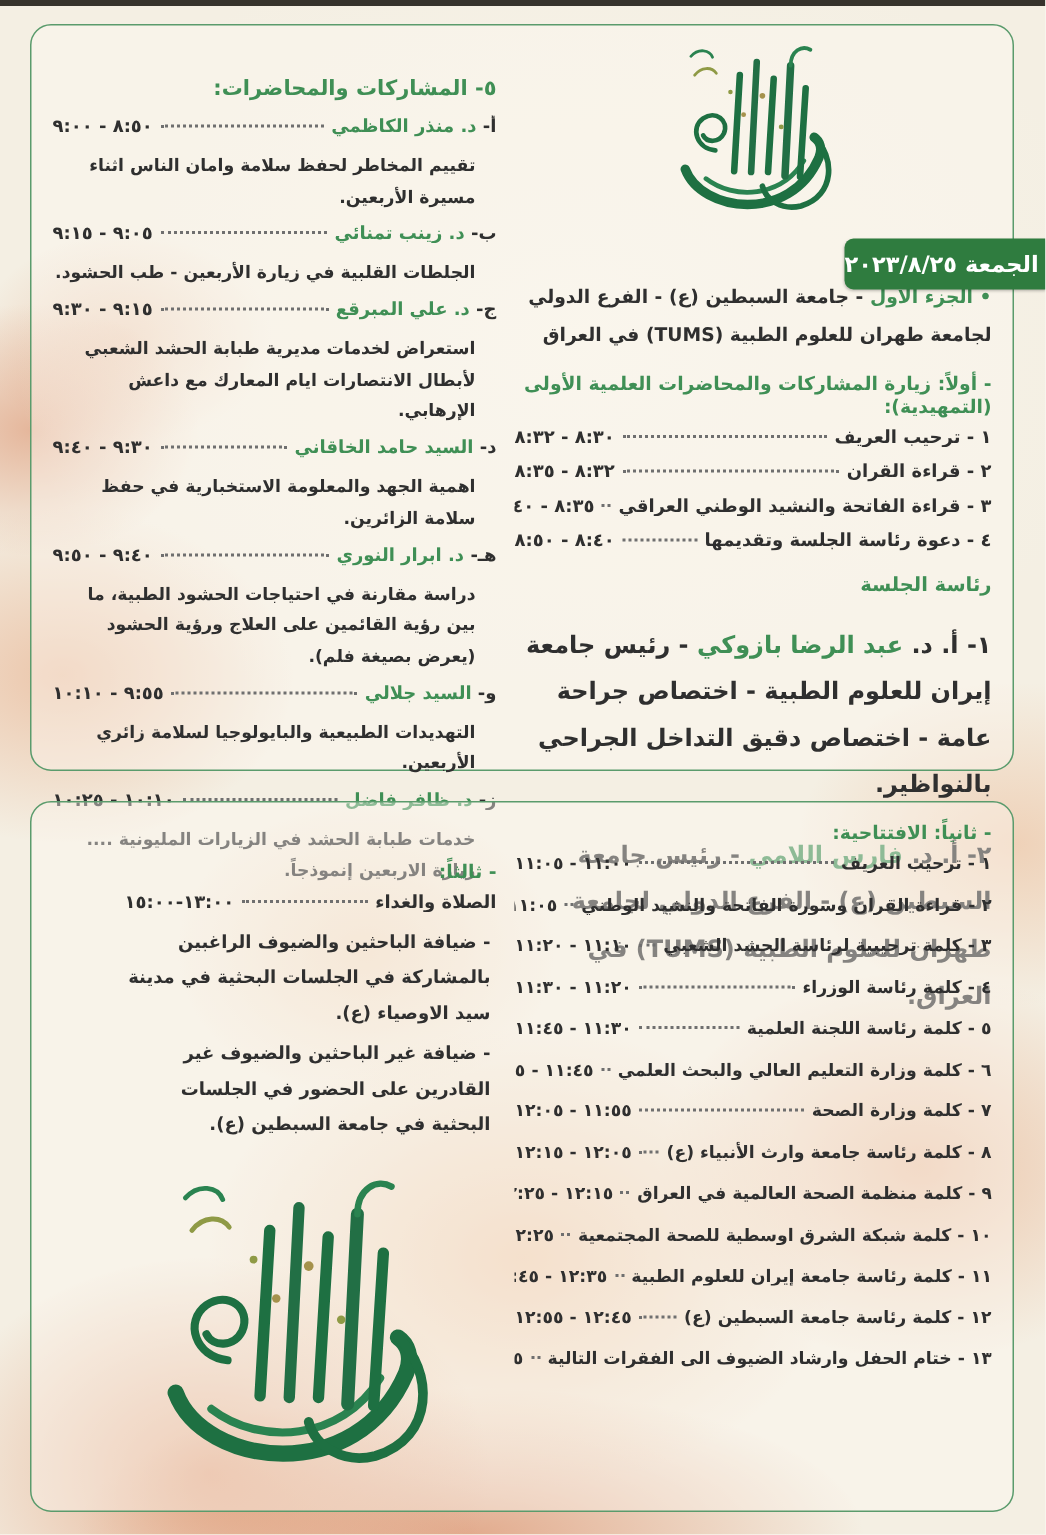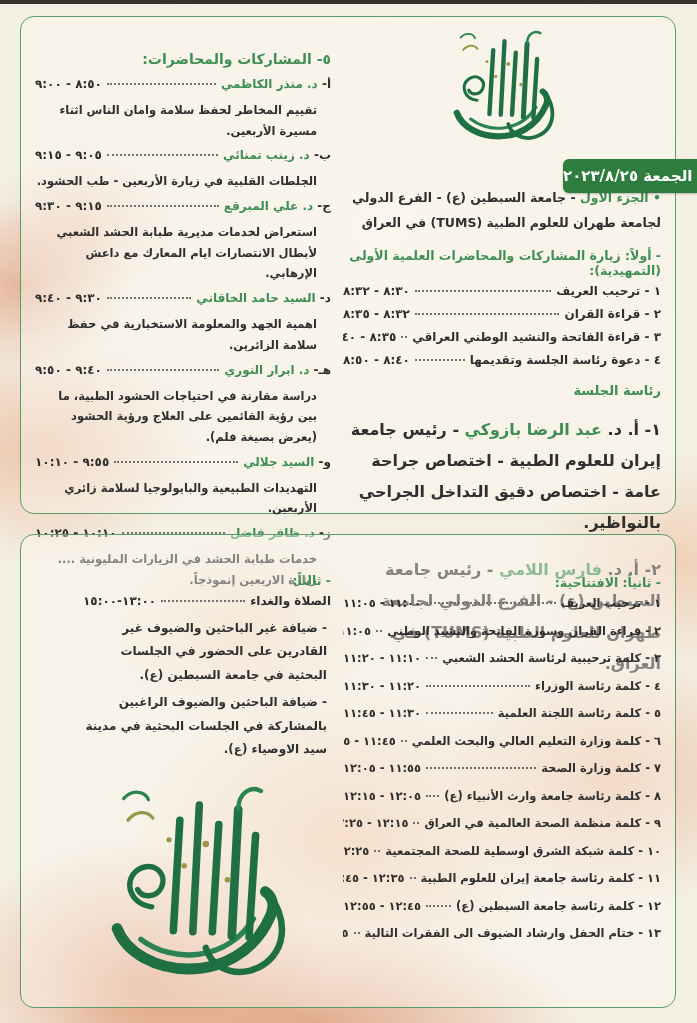--- a/index.html
+++ b/index.html
@@ -197,21 +197,21 @@
               <div class="desc">خدمات طبابة الحشد في الزيارات المليونية .... زيارة الاربعين إنموذجاً.</div>
             </div>
           </div>
       </div>
     </div>
   </div>
 
   <div class="panel panel2">
     <div class="cols">
       <div class="col col-r">
-        <div class="sec-title" style="margin-top:32px">- ثانياً: الافتتاحية:</div>
+        <div class="sec-title" style="margin-top:4px">- ثانياً: الافتتاحية:</div>
         <div class="p2-rows">
 
             <div class="row">
               <span class="lbl">١ - ترحيب العريف</span>
               <span class="leader"></span>
               <span class="time">١١:٠٠ - ١١:٠٥</span>
             </div>
 
             <div class="row">
               <span class="lbl">٢ - قراءة القران وسورة الفاتحة والنشيد الوطني</span>
@@ -288,23 +288,23 @@
       </div>
       <div class="col col-l thirdly">
         <div class="sec-title">- ثالثاً:</div>
         <div class="row meal-row">
           <span class="lbl">الصلاة والغداء</span>
           <span class="leader"></span>
           <span class="time">١٣:٠٠-١٥:٠٠</span>
         </div>
         <div>
 
+            <p class="note">- ضيافة الباحثين والضيوف الراغبين بالمشاركة في الجلسات البحثية في مدينة سيد الاوصياء (ع).</p>
+
             <p class="note">- ضيافة غير الباحثين والضيوف غير القادرين على الحضور في الجلسات البحثية في جامعة السبطين (ع).</p>
-
-            <p class="note">- ضيافة الباحثين والضيوف الراغبين بالمشاركة في الجلسات البحثية في مدينة سيد الاوصياء (ع).</p>
           </div>
         <svg class="logo-lg">
             <use href="#callig"></use>
           </svg>
       </div>
     </div>
   </div>
 </div>
 
 </body></html>

